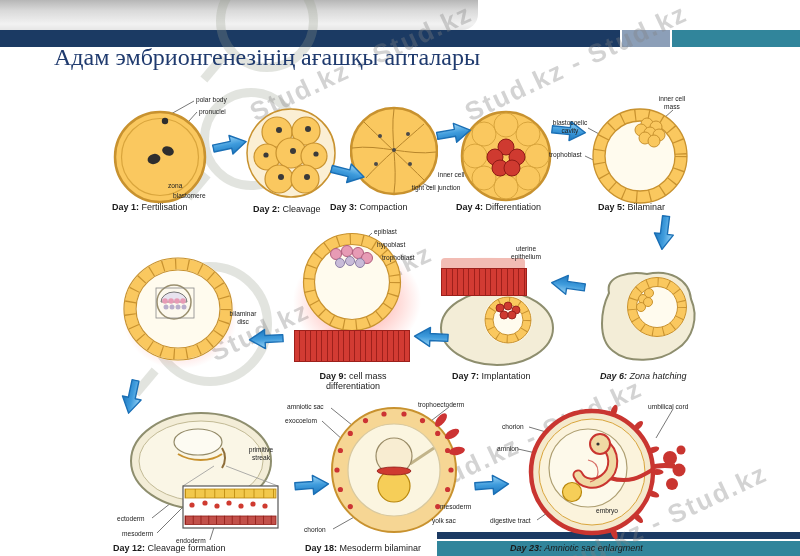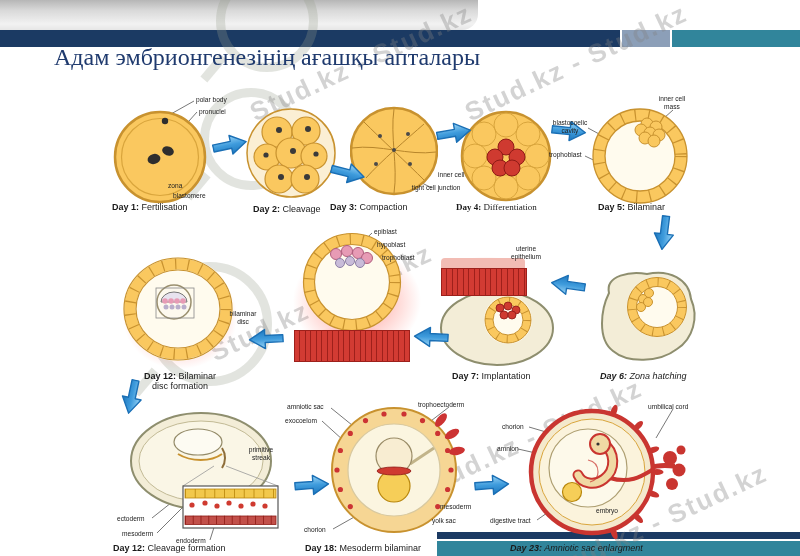--- a/index.html
+++ b/index.html
@@ -424,22 +424,22 @@
   <div class="lbl" style="left:432px;top:517px;">yolk sac</div>
   <div class="lbl" style="left:648px;top:403px;">umbilical cord</div>
   <div class="lbl" style="left:502px;top:423px;">chorion</div>
   <div class="lbl" style="left:497px;top:445px;">amnion</div>
   <div class="lbl" style="left:596px;top:507px;">embryo</div>
   <div class="lbl" style="left:490px;top:517px;">digestive tract</div>
 
   <div class="caption" style="left:112px;top:202px;"><b>Day 1:</b> <span>Fertilisation</span></div>
   <div class="caption" style="left:253px;top:204px;"><b>Day 2:</b> <span>Cleavage</span></div>
   <div class="caption" style="left:330px;top:202px;"><b>Day 3:</b> <span>Compaction</span></div>
-  <div class="caption" style="left:456px;top:202px;font-family:Liberation Serif, serif;"><b>Day 4:</b> <span>Differentiation</span></div>
+  <div class="caption" style="left:456px;top:202px;"><b>Day 4:</b> <span>Differentiation</span></div>
   <div class="caption" style="left:598px;top:202px;"><b>Day 5:</b> <span>Bilaminar</span></div>
   <div class="caption" style="left:600px;top:371px;font-style:italic;"><b>Day 6:</b> <span>Zona hatching</span></div>
   <div class="caption" style="left:452px;top:371px;"><b>Day 7:</b> <span>Implantation</span></div>
-  <div class="caption capwrap" style="left:136px;top:371px;width:88px;"><b>Day 12:</b> <span>Bilaminar disc formation</span></div>
+  <div class="caption capwrap" style="left:308px;top:371px;width:90px;"><b>Day 9:</b> <span>cell mass differentiation</span></div>
   <div class="caption" style="left:113px;top:543px;"><b>Day 12:</b> <span>Cleavage formation</span></div>
   <div class="caption" style="left:305px;top:543px;"><b>Day 18:</b> <span>Mesoderm bilaminar</span></div>
   <div class="caption" style="left:510px;top:543px;font-style:italic;"><b>Day 23:</b> <span>Amniotic sac enlargment</span></div>
 
 </div>
 
 </body></html>

